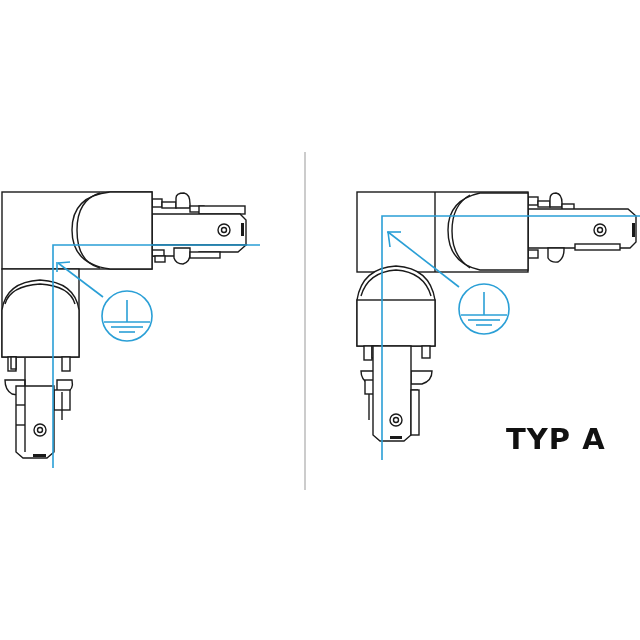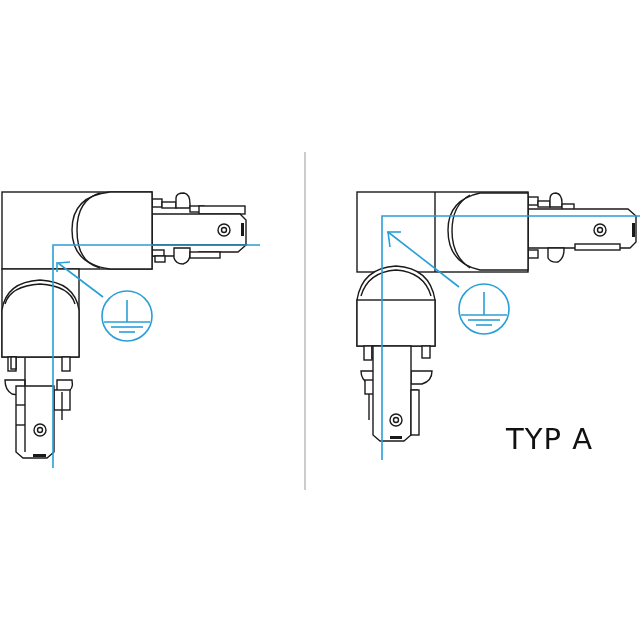--- a/index.html
+++ b/index.html
@@ -1,18 +1,18 @@
 <!DOCTYPE html>
 <html><head>
 <meta charset="utf-8">
 <style>
   html, body { margin:0; padding:0; background:#ffffff; }
   body { width:640px; height:640px; position:relative; overflow:hidden; font-family:"DejaVu Sans", sans-serif; }
   #diagram { position:absolute; left:0; top:0; width:640px; height:640px; }
-  .label { position:absolute; left:506px; top:422px; font-family:"DejaVu Sans", sans-serif; font-size:29px; font-weight:400; letter-spacing:1px; color:#111111; }
+  .label { position:absolute; left:506px; top:422px; font-family:"DejaVu Sans", sans-serif; font-size:29px; font-weight:700; letter-spacing:1px; color:#111111; }
   .ln { fill:#ffffff; stroke:#1a1a1a; stroke-width:1.4; }
   .ln-nf { fill:none; stroke:#1a1a1a; stroke-width:1.4; }
   .bl { fill:none; stroke:#2a9fd6; stroke-width:1.6; }
   .dark { fill:#1a1a1a; }
 </style>
 </head>
 <body>
 
 <svg id="diagram" viewBox="0 0 640 640" xmlns="http://www.w3.org/2000/svg">
 

